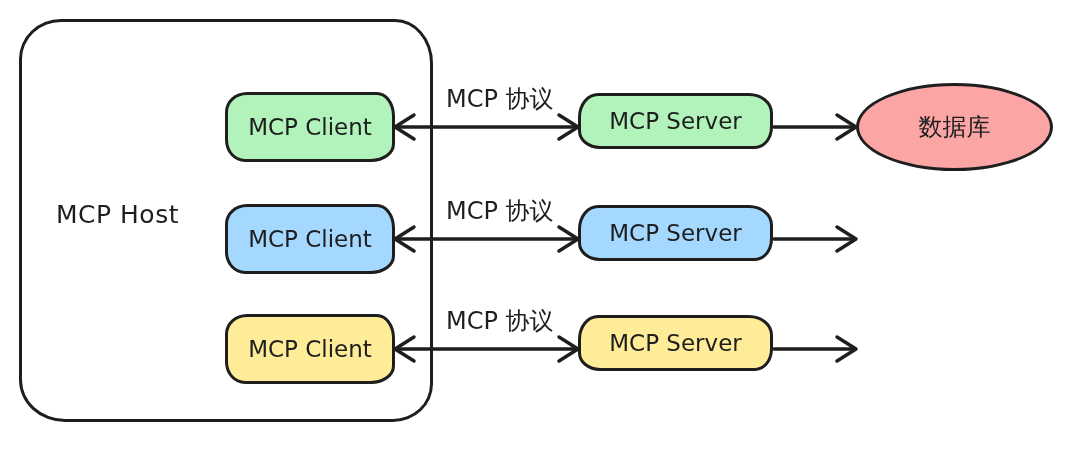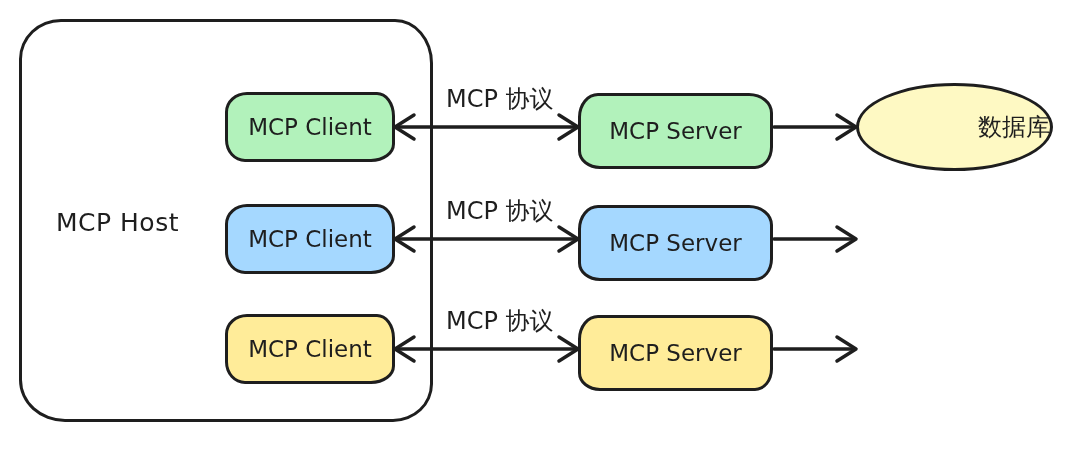--- a/index.html
+++ b/index.html
@@ -15,21 +15,21 @@
   .host-box {
     position: absolute;
     left: 19px; top: 19px;
     width: 408px; height: 397px;
     border: 3px solid #1e1e1e;
     border-radius: 42px 38px 40px 46px / 40px 44px 38px 42px;
     background: transparent;
   }
   .host-label {
     position: absolute;
-    left: 56px; top: 208px;
+    left: 56px; top: 200px;
     font-size: 25px;
     letter-spacing: 0.5px;
     white-space: nowrap;
   }
   .row { position: absolute; left: 0; width: 1080px; height: 112px; }
   .row.r1 { top: 71px; }
   .row.r2 { top: 183px; }
   .row.r3 { top: 293px; }
   .node {
     position: absolute;
@@ -41,31 +41,30 @@
     font-size: 23px;
     white-space: nowrap;
   }
   .client {
     left: 225px; top: 21px;
     width: 170px; height: 70px;
     border-radius: 22px 18px 24px 20px / 20px 24px 18px 22px;
   }
   .server {
     left: 578px; top: 22px;
-    width: 195px; height: 76px;
+    width: 195px; height: 56px;
     border-radius: 20px 24px 18px 22px / 24px 20px 22px 18px;
   }
   .resource {
     left: 856px; top: 12px;
     width: 197px; height: 88px;
     border: 3.5px solid #1e1e1e;
     border-radius: 50%;
-    background: #fef9c3;
+    background: #fca5a5;
     font-size: 24px;
-    justify-content: flex-end;
   }
   .protocol-label {
     position: absolute;
     left: 446px; top: 12px;
     font-size: 24px;
     white-space: nowrap;
   }
   .arrows { position: absolute; left: 0; top: 0; width: 1080px; height: 112px; }
 </style>
 </head>

